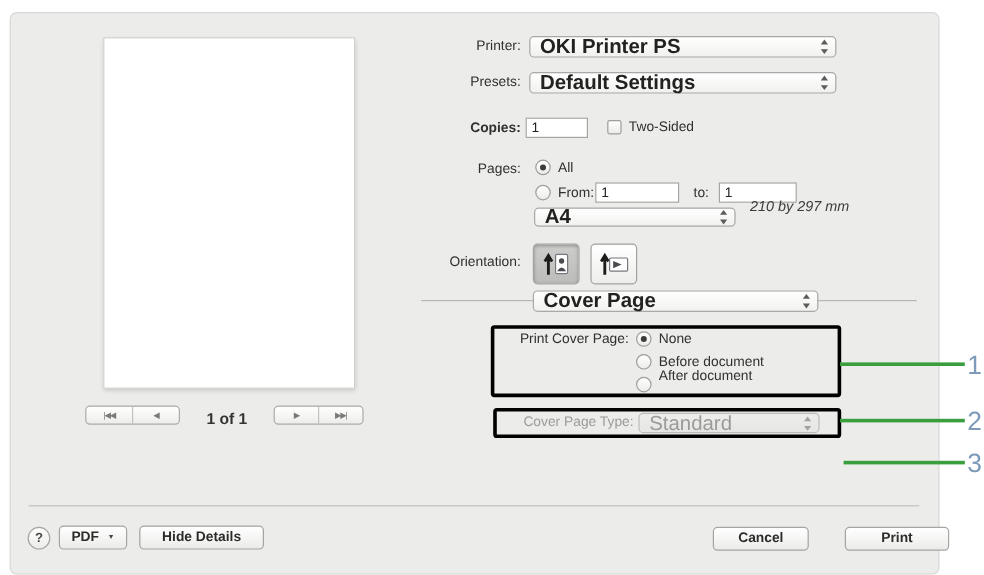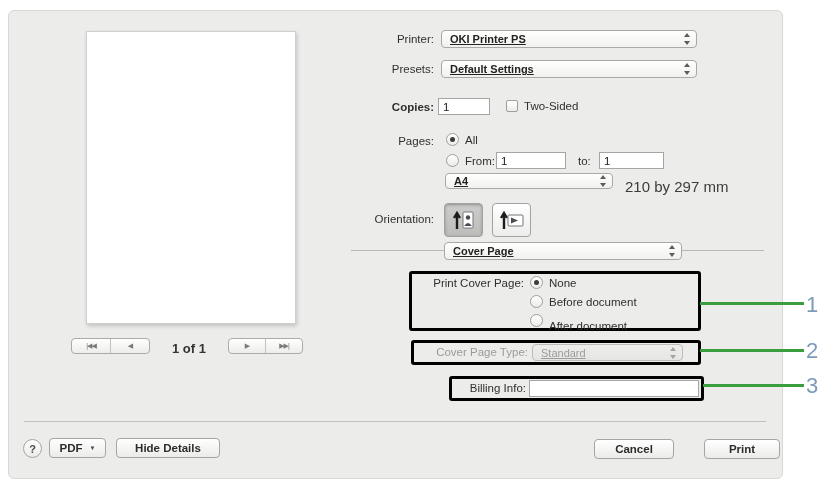--- a/index.html
+++ b/index.html
@@ -18,22 +18,22 @@
     font-size:7px; color:#7a7a78; letter-spacing:-1px; }
   .seg .cell + .cell { border-left:1px solid #c2c2c0; }
   .pagerlabel { font-size:13px; color:#333331; font-weight:bold; text-align:center; }
 
   
   .flabel { position:absolute; text-align:right; font-size:11.5px; color:#30302e; }
   .dim { color:#9b9b99 !important; }
 
   
   .popup { position:absolute; border:1px solid #a9a9a7; border-radius:4px;
-    background:linear-gradient(#ffffff,#f1f1ef); font-size:11px; font-weight:bold;
-    color:#222220; display:flex; align-items:center; padding:0 22px 0 8px; white-space:nowrap;text-decoration:underline; }
+    background:linear-gradient(#ffffff,#f1f1ef); font-size:17px; font-weight:bold;
+    color:#222220; display:flex; align-items:center; padding:0 22px 0 8px; white-space:nowrap; }
   .popup.disabled { background:linear-gradient(#ededeb,#e6e6e4); border-color:#bcbcba;
     color:#9b9b99; font-weight:normal; }
   .stepper { position:absolute; right:5px; top:50%; margin-top:-6px; width:8px; height:12px;
     display:flex; flex-direction:column; justify-content:space-between; align-items:center; }
   .stepper i { width:0; height:0; border-left:3.5px solid transparent; border-right:3.5px solid transparent; }
   .stepper .up { border-bottom:4px solid #5c5c5a; }
   .stepper .dn { border-top:4px solid #5c5c5a; }
   .popup.disabled .stepper .up { border-bottom-color:#a3a3a1; }
   .popup.disabled .stepper .dn { border-top-color:#a3a3a1; }
 
@@ -118,21 +118,21 @@
   <span class="ctext" style="left:569px; top:144px;">to:</span>
   <input class="tinput" style="left: 590px; top: 141px; width: 65px; height: 17px;" value="1">
 
   <div class="popup" style="left:436px; top:162px; width:168px; height:16px;">
     <span>A4</span>
     <span class="stepper">
         <i class="up"></i>
         <i class="dn"></i>
       </span>
   </div>
-  <span class="ctext" style="left:616px; top:167px; font-size:15px; color:#3c3c3a;">210 by 297 mm</span>
+  <span class="ctext" style="left:616px; top:154px; font-size:12px; color:#3c3c3a;font-style:italic;">210 by 297 mm</span>
 
   <div class="flabel" style="left:275px; top:202px; width:150px;">Orientation:</div>
   <div class="orient selected" style="left:435px; top:192px;">
     <svg width="24" height="24" viewBox="0 0 24 24">
       <path d="M5 21 V7 M2 10 L5 5 L8 10" stroke="#1c1c1a" stroke-width="2.4" fill="none"></path>
       <rect x="11" y="4" width="10" height="16" rx="1" fill="#ffffff" stroke="#77777d"></rect>
       <circle cx="16" cy="9.5" r="2.2" fill="#4a4a50"></circle>
       <path d="M12.2 18 q3.8 -6 7.6 0 z" fill="#4a4a50"></path>
     </svg>
   </div>
@@ -153,48 +153,44 @@
       </span>
   </div>
 
   <div class="gbox" style="left:400px; top:260px; width:292px; height:60px;">
     <div class="flabel" style="left:0; top:3px; width:112px;">Print Cover Page:</div>
     <span class="radio on" style="left:118px; top:2px;"></span>
     <span class="ctext" style="left:137px; top:3px;">None</span>
     <span class="radio" style="left:118px; top:21px;"></span>
     <span class="ctext" style="left:137px; top:22px;">Before document</span>
     <span class="radio" style="left:118px; top:40px;"></span>
-    <span class="ctext" style="left:137px; top:46px;">After document</span>
+    <span class="ctext" style="left:137px; top:34px;">After document</span>
   </div>
 
   <div class="gbox" style="left:402px; top:329px; width:290px; height:25px;">
     <div class="flabel dim" style="left:0; top:3px; width:114px;">Cover Page Type:</div>
     <div class="popup disabled" style="left:118px; top:1px; width:151px; height:17px;">
       <span>Standard</span>
       <span class="stepper">
           <i class="up"></i>
           <i class="dn"></i>
         </span>
     </div>
   </div>
 
-  <div class="gbox" style="left:440px; top:365px; width:255px; height:25px;">
-    <div class="flabel" style="left:0; top:3px; width:74px;">Billing Info:</div>
-    <input class="tinput" style="left: 77px; top: 1px; width: 170px; height: 17px;" value="">
-  </div>
 
   <div class="divline" style="left:15px; top:410px; width:742px; background:#c0c0be;"></div>
   <div class="btn help" style="left:14px; top:428px; width:19px; height:19px;">?</div>
   <div class="btn" style="left:40px; top:427px; width:57px; height:20px;">
     <span>PDF</span>
     <span class="pdfarrow">▼</span>
   </div>
   <div class="btn" style="left:107px; top:427px; width:104px; height:20px;">Hide Details</div>
   <div class="btn" style="left:585px; top:428px; width:80px; height:20px;">Cancel</div>
-  <div class="btn" style="left:695px; top:428px; width:76px; height:20px;">Print</div>
+  <div class="btn" style="left:695px; top:428px; width:87px; height:20px;">Print</div>
 </div>
 
 <div class="gline" style="left:700px; top:302px; width:104px;"></div>
 <div class="gnum" style="left:806px; top:292px;">1</div>
 <div class="gline" style="left:700px; top:349px; width:104px;"></div>
 <div class="gnum" style="left:806px; top:338px;">2</div>
 <div class="gline" style="left:703px; top:384px; width:101px;"></div>
 <div class="gnum" style="left:806px; top:373px;">3</div>
 
 </body></html>

